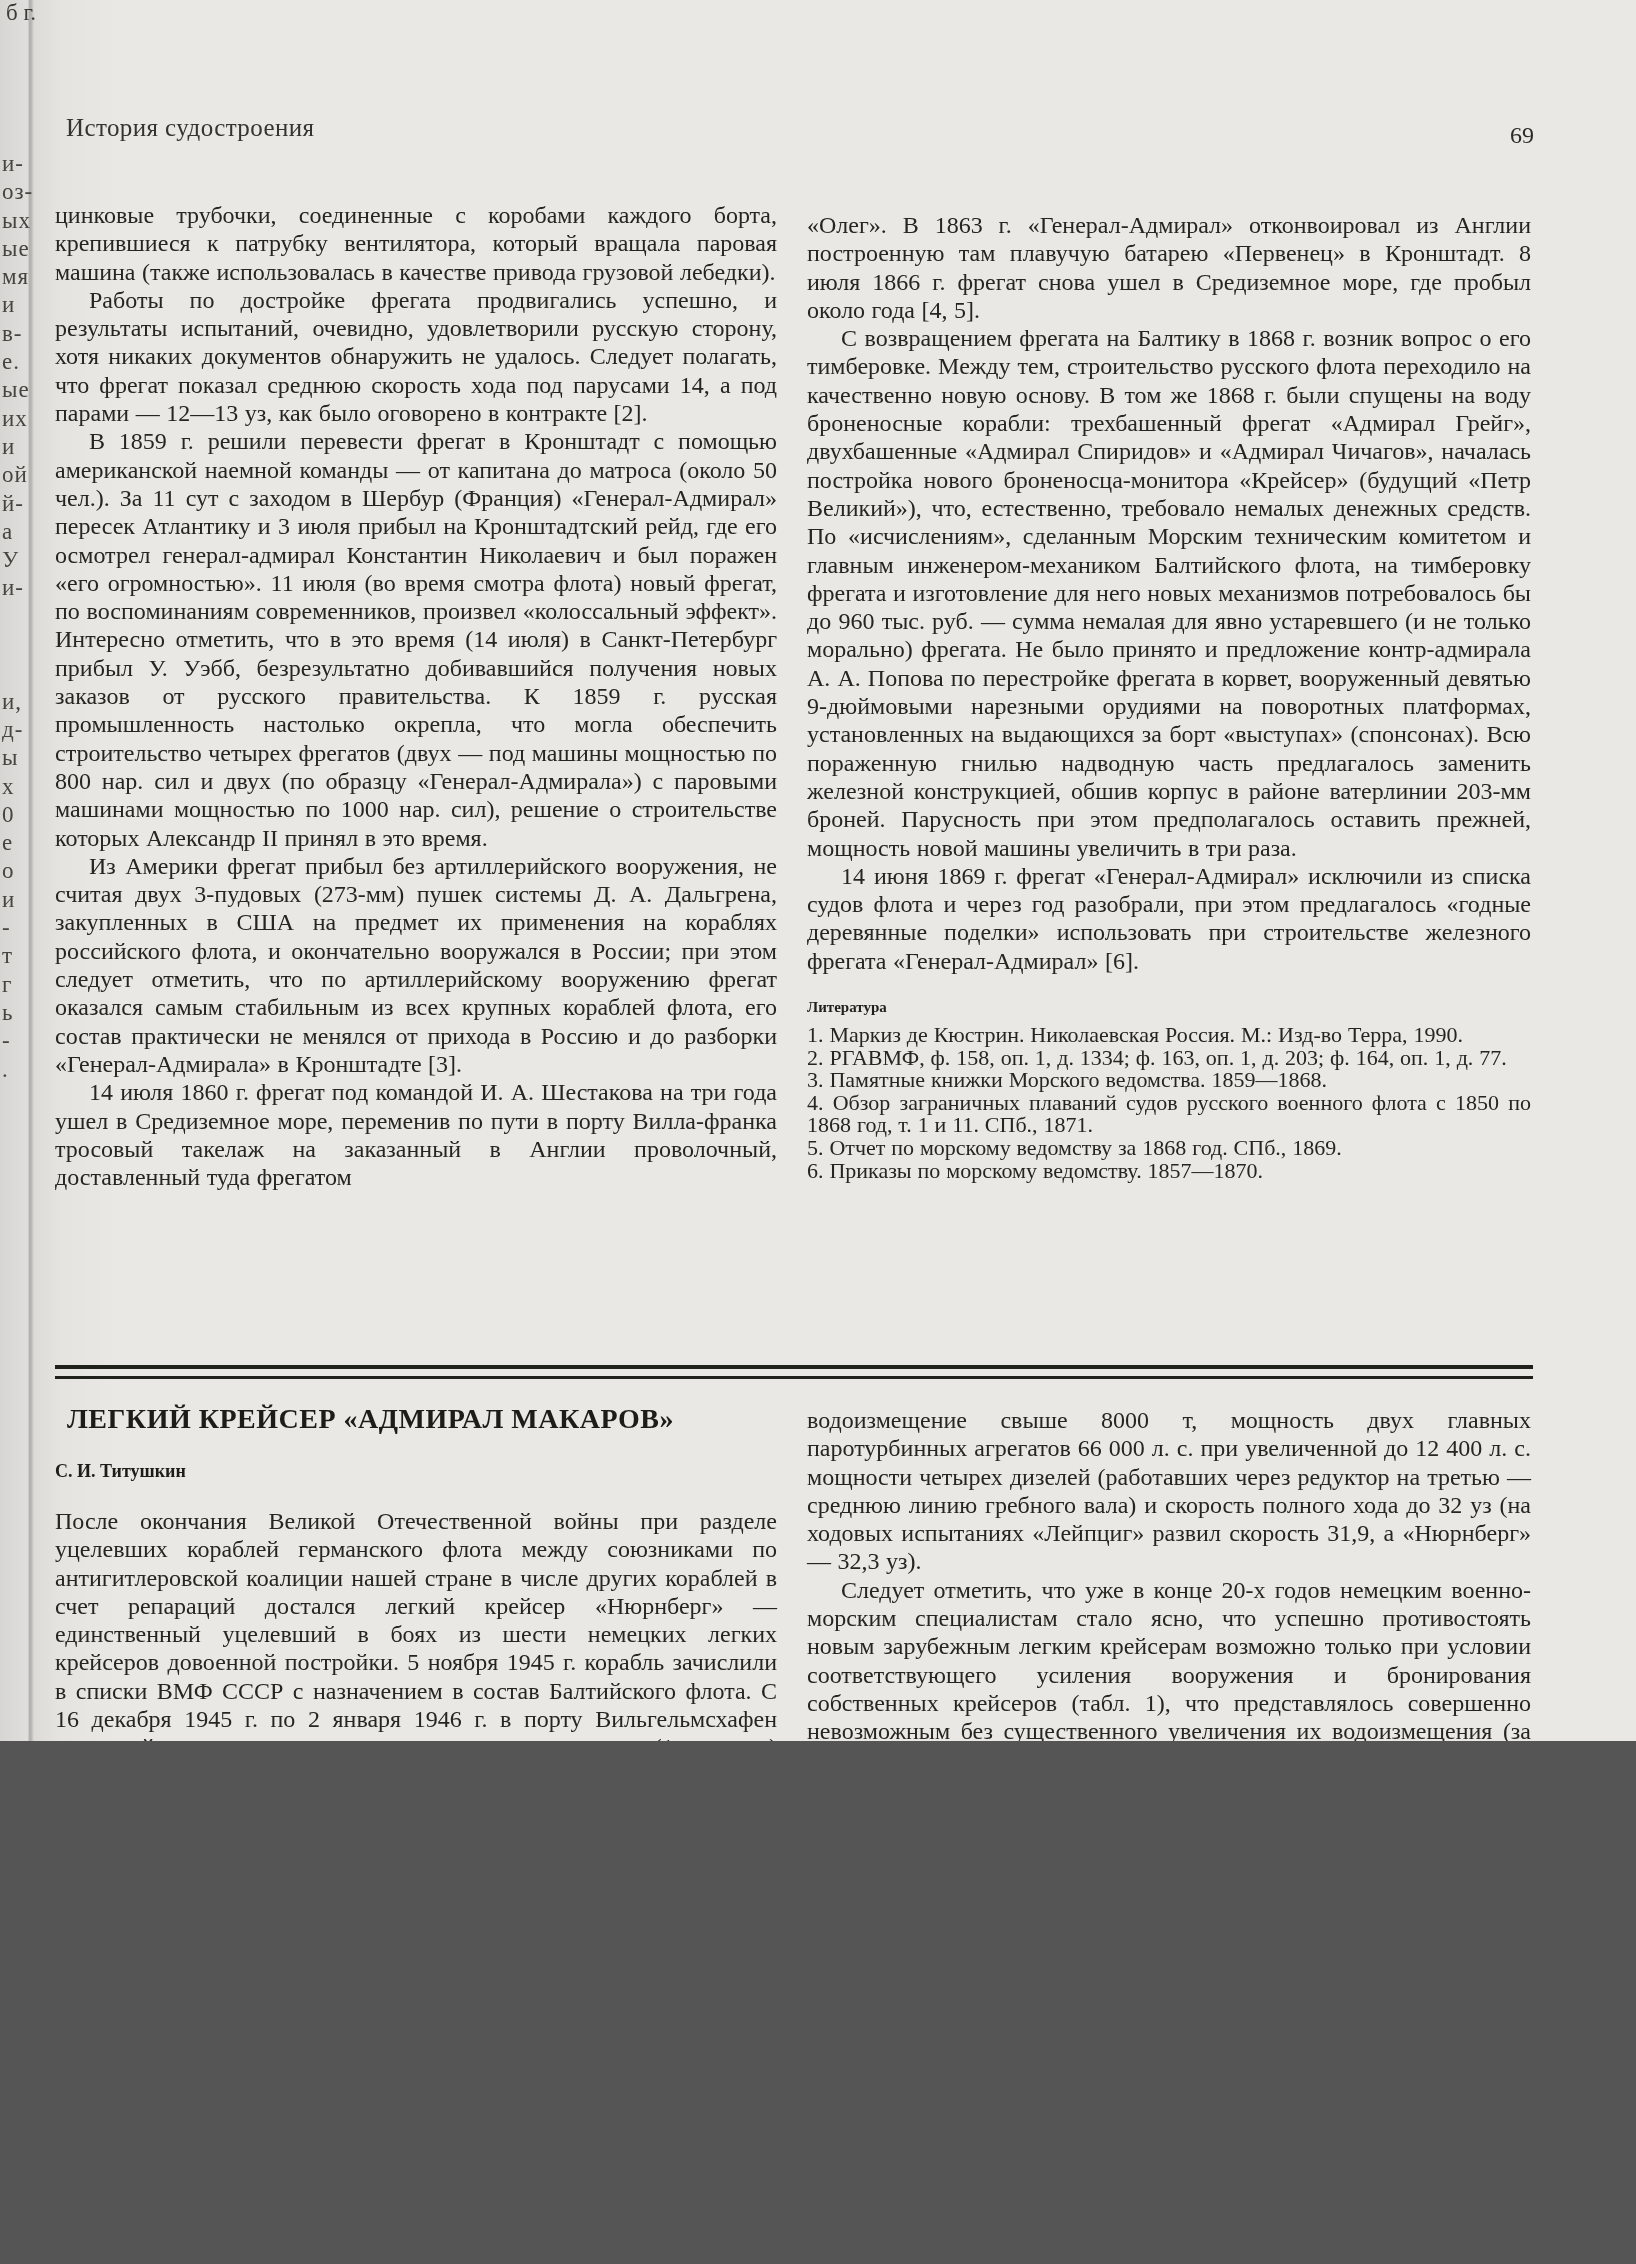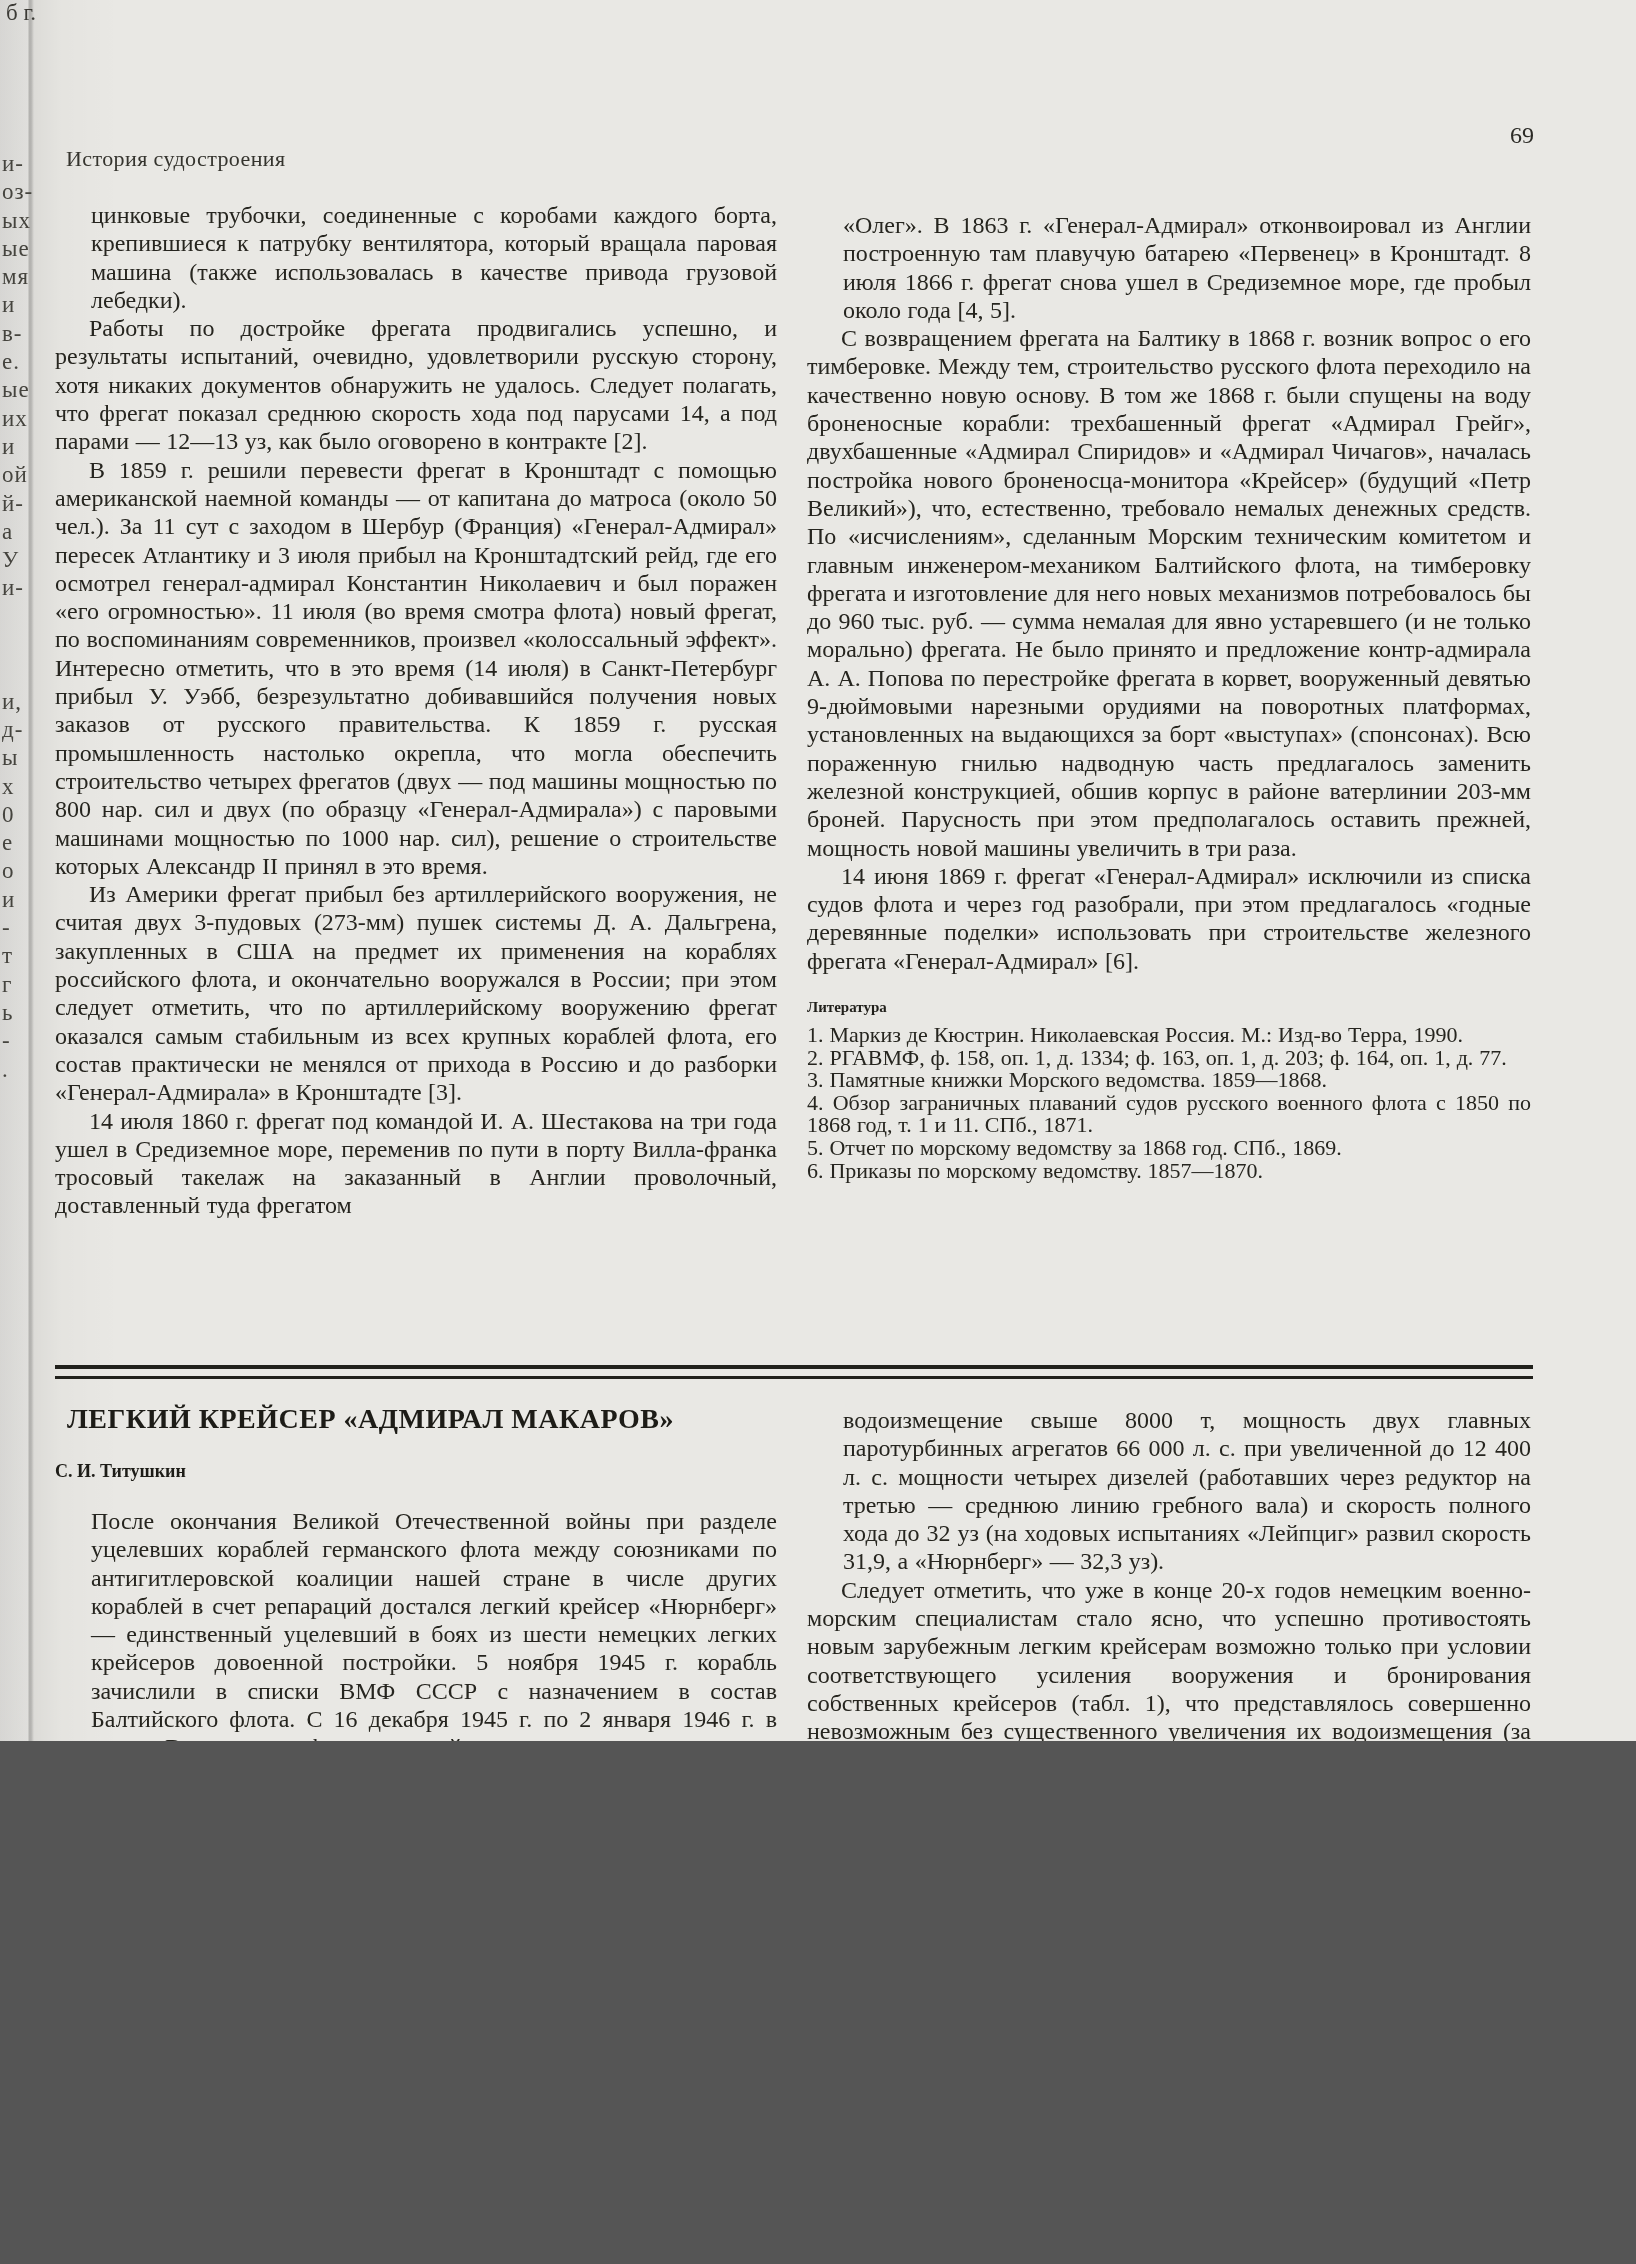--- a/index.html
+++ b/index.html
@@ -24,35 +24,35 @@
     display:flex;flex-direction:column;
   }
   .edge-frags span{
     display:block;height:28.3px;line-height:28.3px;
     font-size:23px;color:#45443e;text-align:left;padding-left:2px;
     letter-spacing:1px;
   }
   
   .running-title{
     position:absolute;left:66px;top:114px;
-    font-size:22px;color:#35342e;letter-spacing:0.4px;margin-top:32px;
+    font-size:25px;color:#35342e;letter-spacing:0.4px;
   }
   .page-number{
     position:absolute;left:1510px;top:122px;
     font-size:24px;color:#2c2b26;
   }
   
   .col{position:absolute;text-align:justify;}
   .col p{
     margin:0;font-size:24px;line-height:28.3px;
     text-indent:34px;
     hyphens:auto;-webkit-hyphens:auto;
     word-spacing:0.5px;
   }
-  .col p.cont{text-indent:0;margin-left:36px;}
+  .col p.cont{text-indent:0;}
   .a1-left {left:55px; top:201px; width:722px;}
   .a1-right{left:807px;top:211px; width:724px;}
   .a2-left {left:55px; top:1403px;width:722px;}
   .a2-right{left:807px;top:1406px;width:724px;}
 
   
   .lit-heading{
     margin:24px 0 8px 0;font-size:15px;font-weight:bold;color:#201f1a;
     text-align:left;
   }

